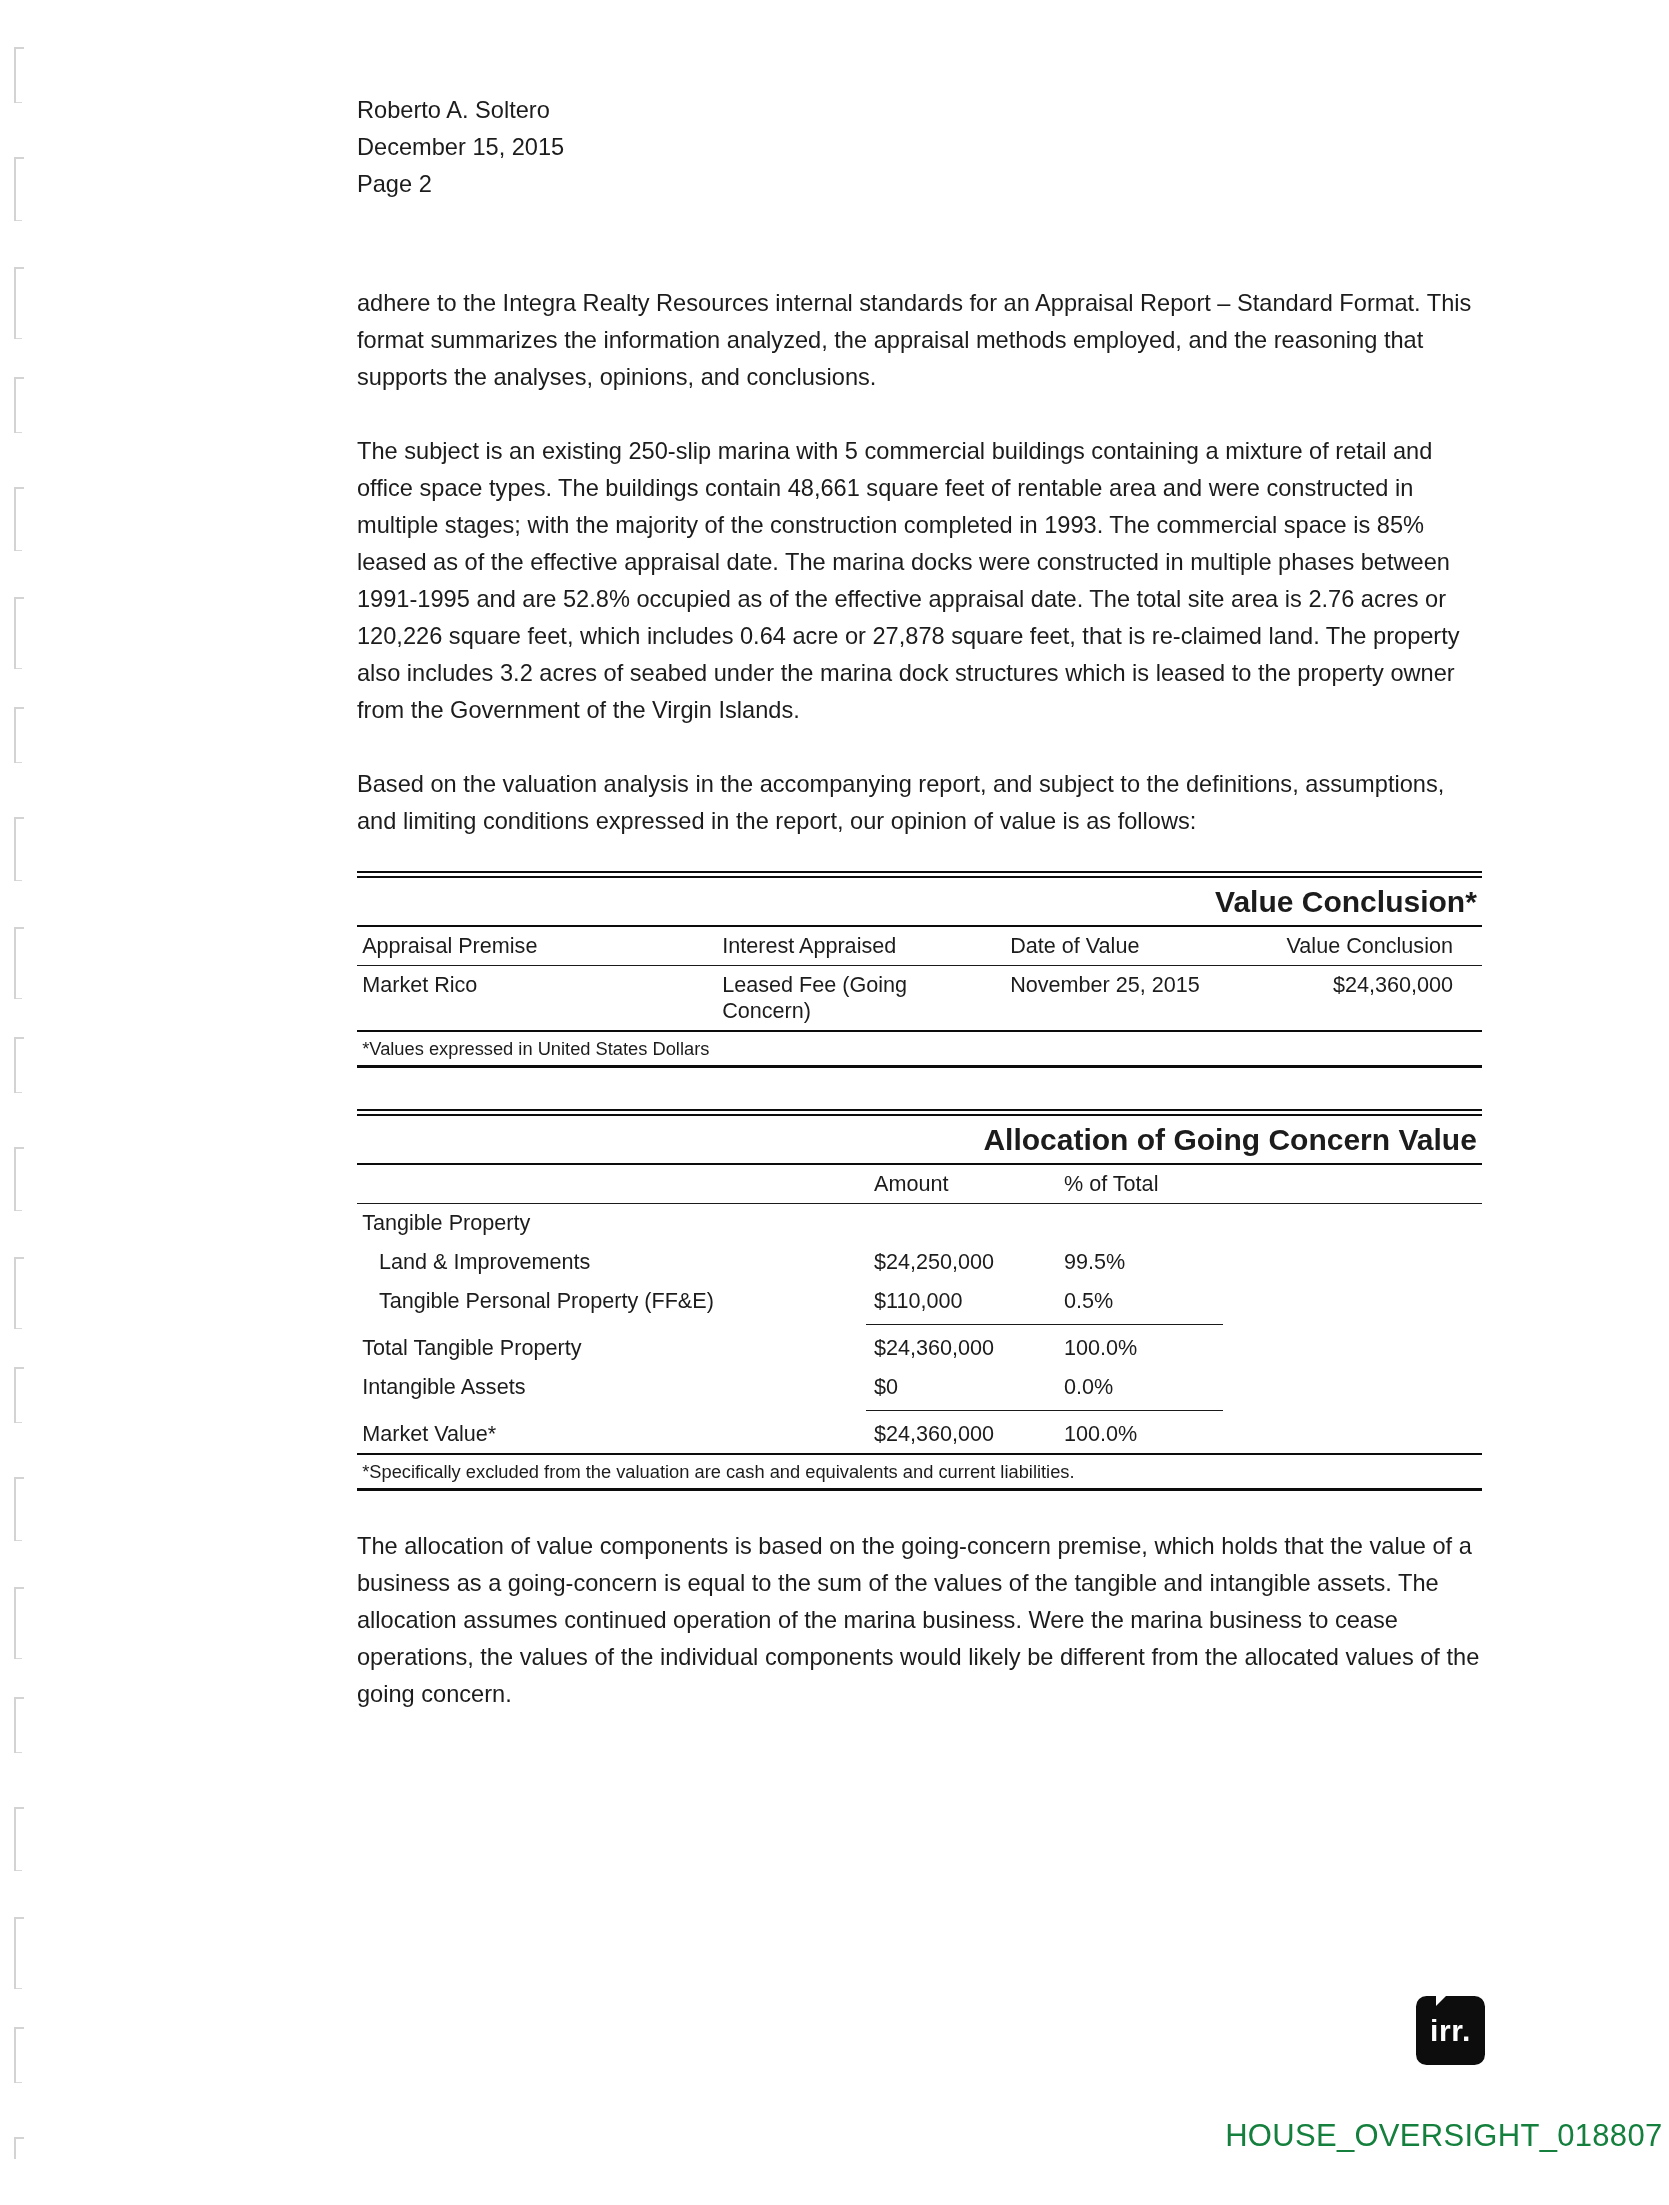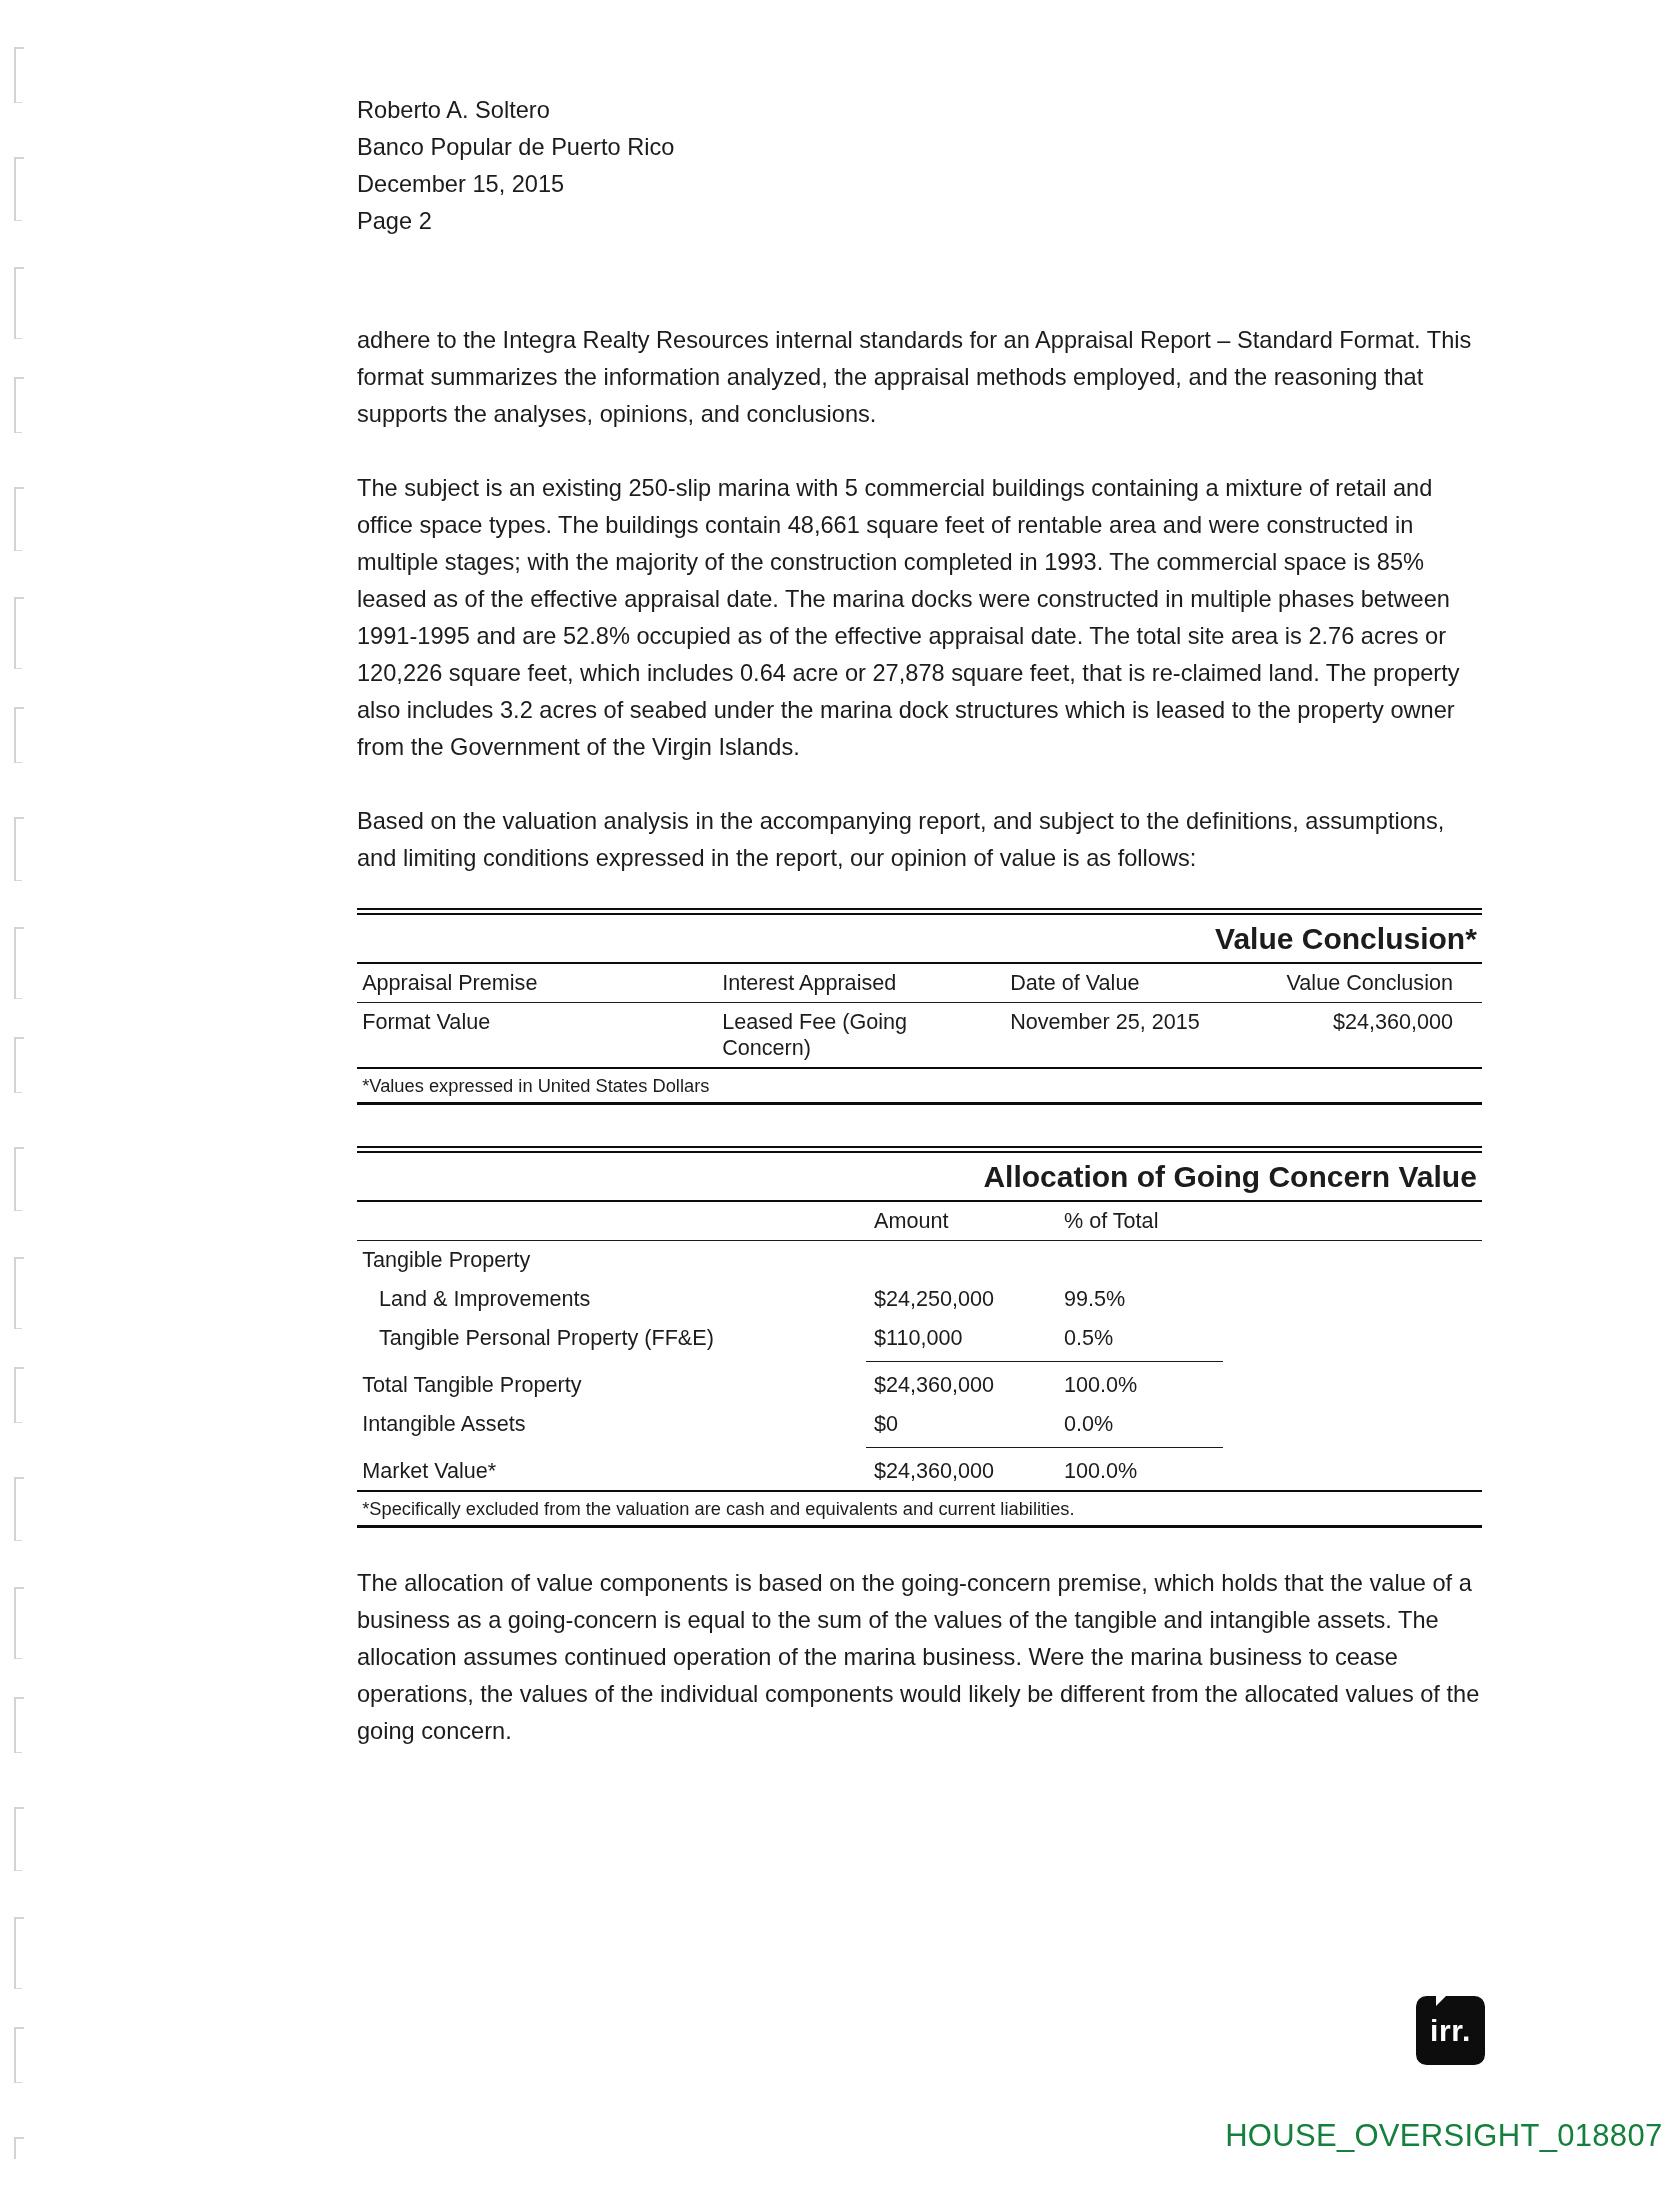--- a/index.html
+++ b/index.html
@@ -167,42 +167,41 @@
       <div class="artifact" style="top: 1807px; height: 64px;"></div>
       <div class="artifact" style="top: 1917px; height: 72px;"></div>
       <div class="artifact" style="top: 2027px; height: 56px;"></div>
       <div class="artifact" style="top: 2137px; height: 64px;"></div>
     </div>
 
   <div class="content">
 
     <div class="letter-header">
       <div class="hline">Roberto A. Soltero</div>
-      <div class="hline">Banco Popular de Puerto Rico</div>
       <div class="hline">December 15, 2015</div>
       <div class="hline">Page 2</div>
     </div>
 
     <p class="body gap-lg">adhere to the Integra Realty Resources internal standards for an Appraisal Report – Standard Format. This format summarizes the information analyzed, the appraisal methods employed, and the reasoning that supports the analyses, opinions, and conclusions.</p>
     <p class="body">The subject is an existing 250-slip marina with 5 commercial buildings containing a mixture of retail and office space types. The buildings contain 48,661 square feet of rentable area and were constructed in multiple stages; with the majority of the construction completed in 1993. The commercial space is 85% leased as of the effective appraisal date. The marina docks were constructed in multiple phases between 1991-1995 and are 52.8% occupied as of the effective appraisal date. The total site area is 2.76 acres or 120,226 square feet, which includes 0.64 acre or 27,878 square feet, that is re-claimed land.  The property also includes 3.2 acres of seabed under the marina dock structures which is leased to the property owner from the Government of the Virgin Islands.</p>
     <p class="body">Based on the valuation analysis in the accompanying report, and subject to the definitions, assumptions, and limiting conditions expressed in the report, our opinion of value is as follows:</p>
 
     <div class="tbl">
       <div class="rule double"></div>
       <div class="tbl-title">Value Conclusion*</div>
       <div class="rule med"></div>
       <div class="t1row">
         <span>Appraisal Premise</span>
         <span>Interest Appraised</span>
         <span>Date of Value</span>
         <span class="right">Value Conclusion</span>
       </div>
       <div class="rule thin"></div>
       <div class="t1row">
-        <span>Format Value</span>
+        <span>Market Rico</span>
         <span>Leased Fee (Going Concern)</span>
         <span>November 25, 2015</span>
         <span class="right">$24,360,000</span>
       </div>
       <div class="rule med"></div>
       <div class="tbl-foot">*Values expressed in United States Dollars</div>
       <div class="rule heavy"></div>
     </div>
 
     <div class="tbl tbl2">

